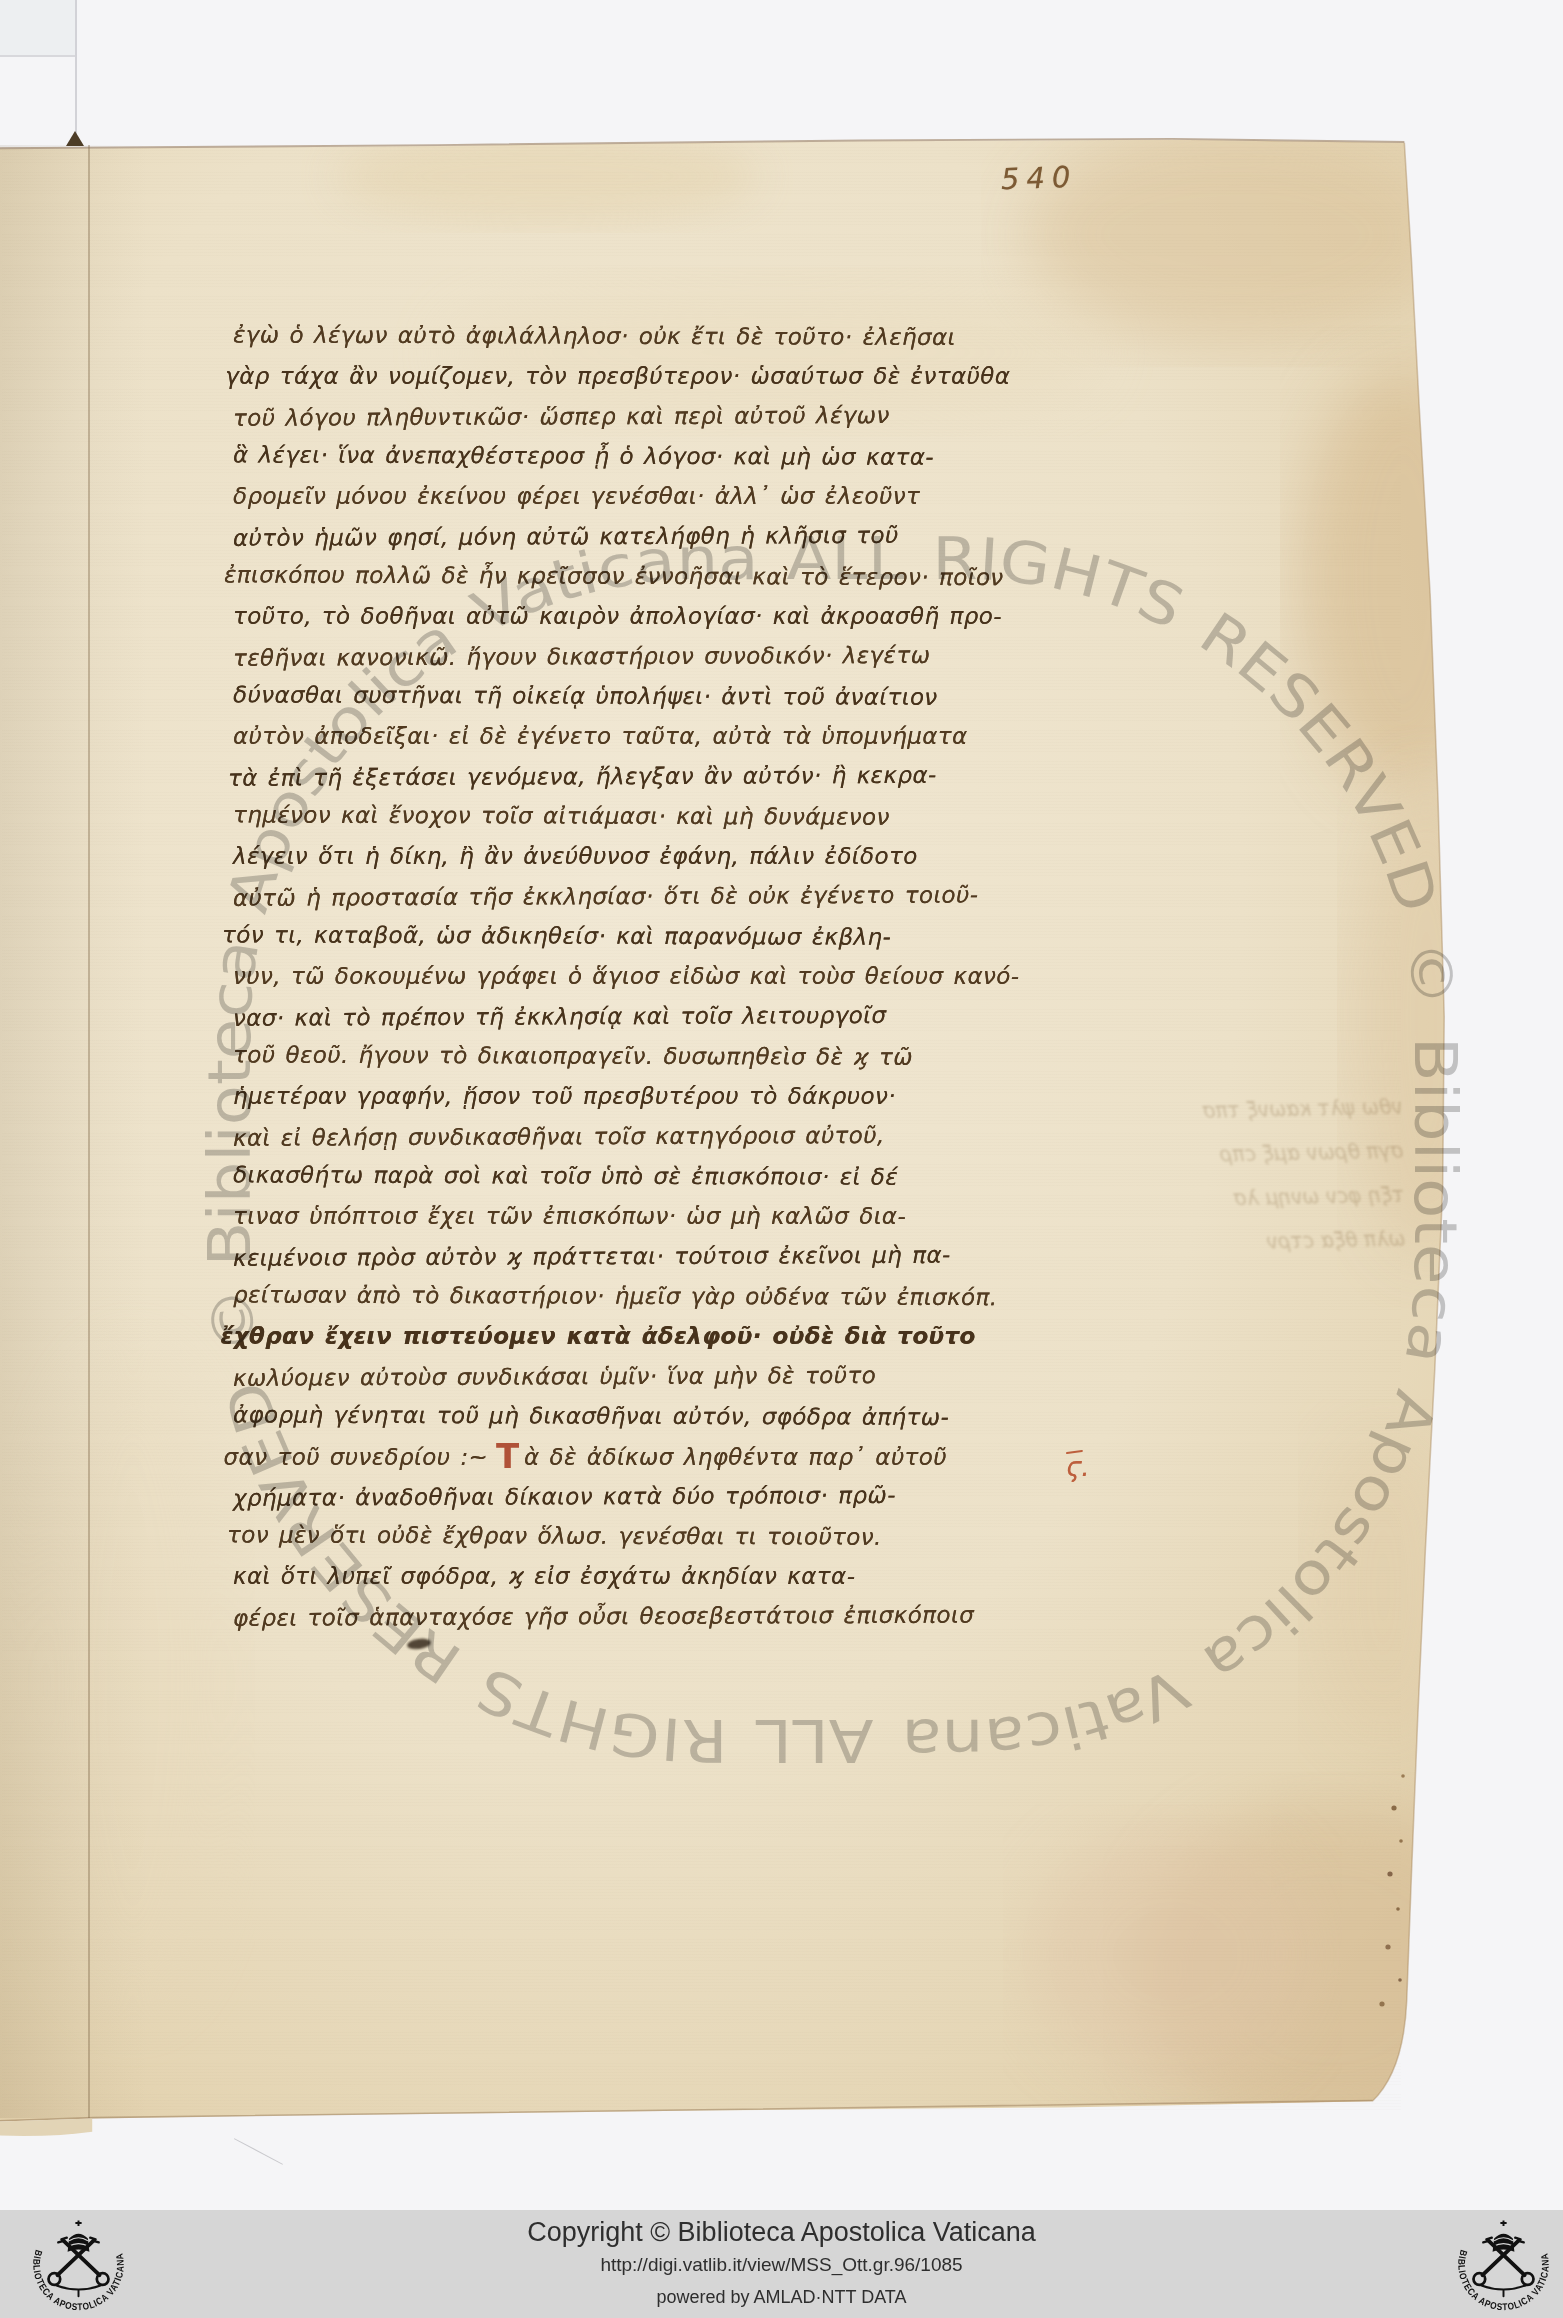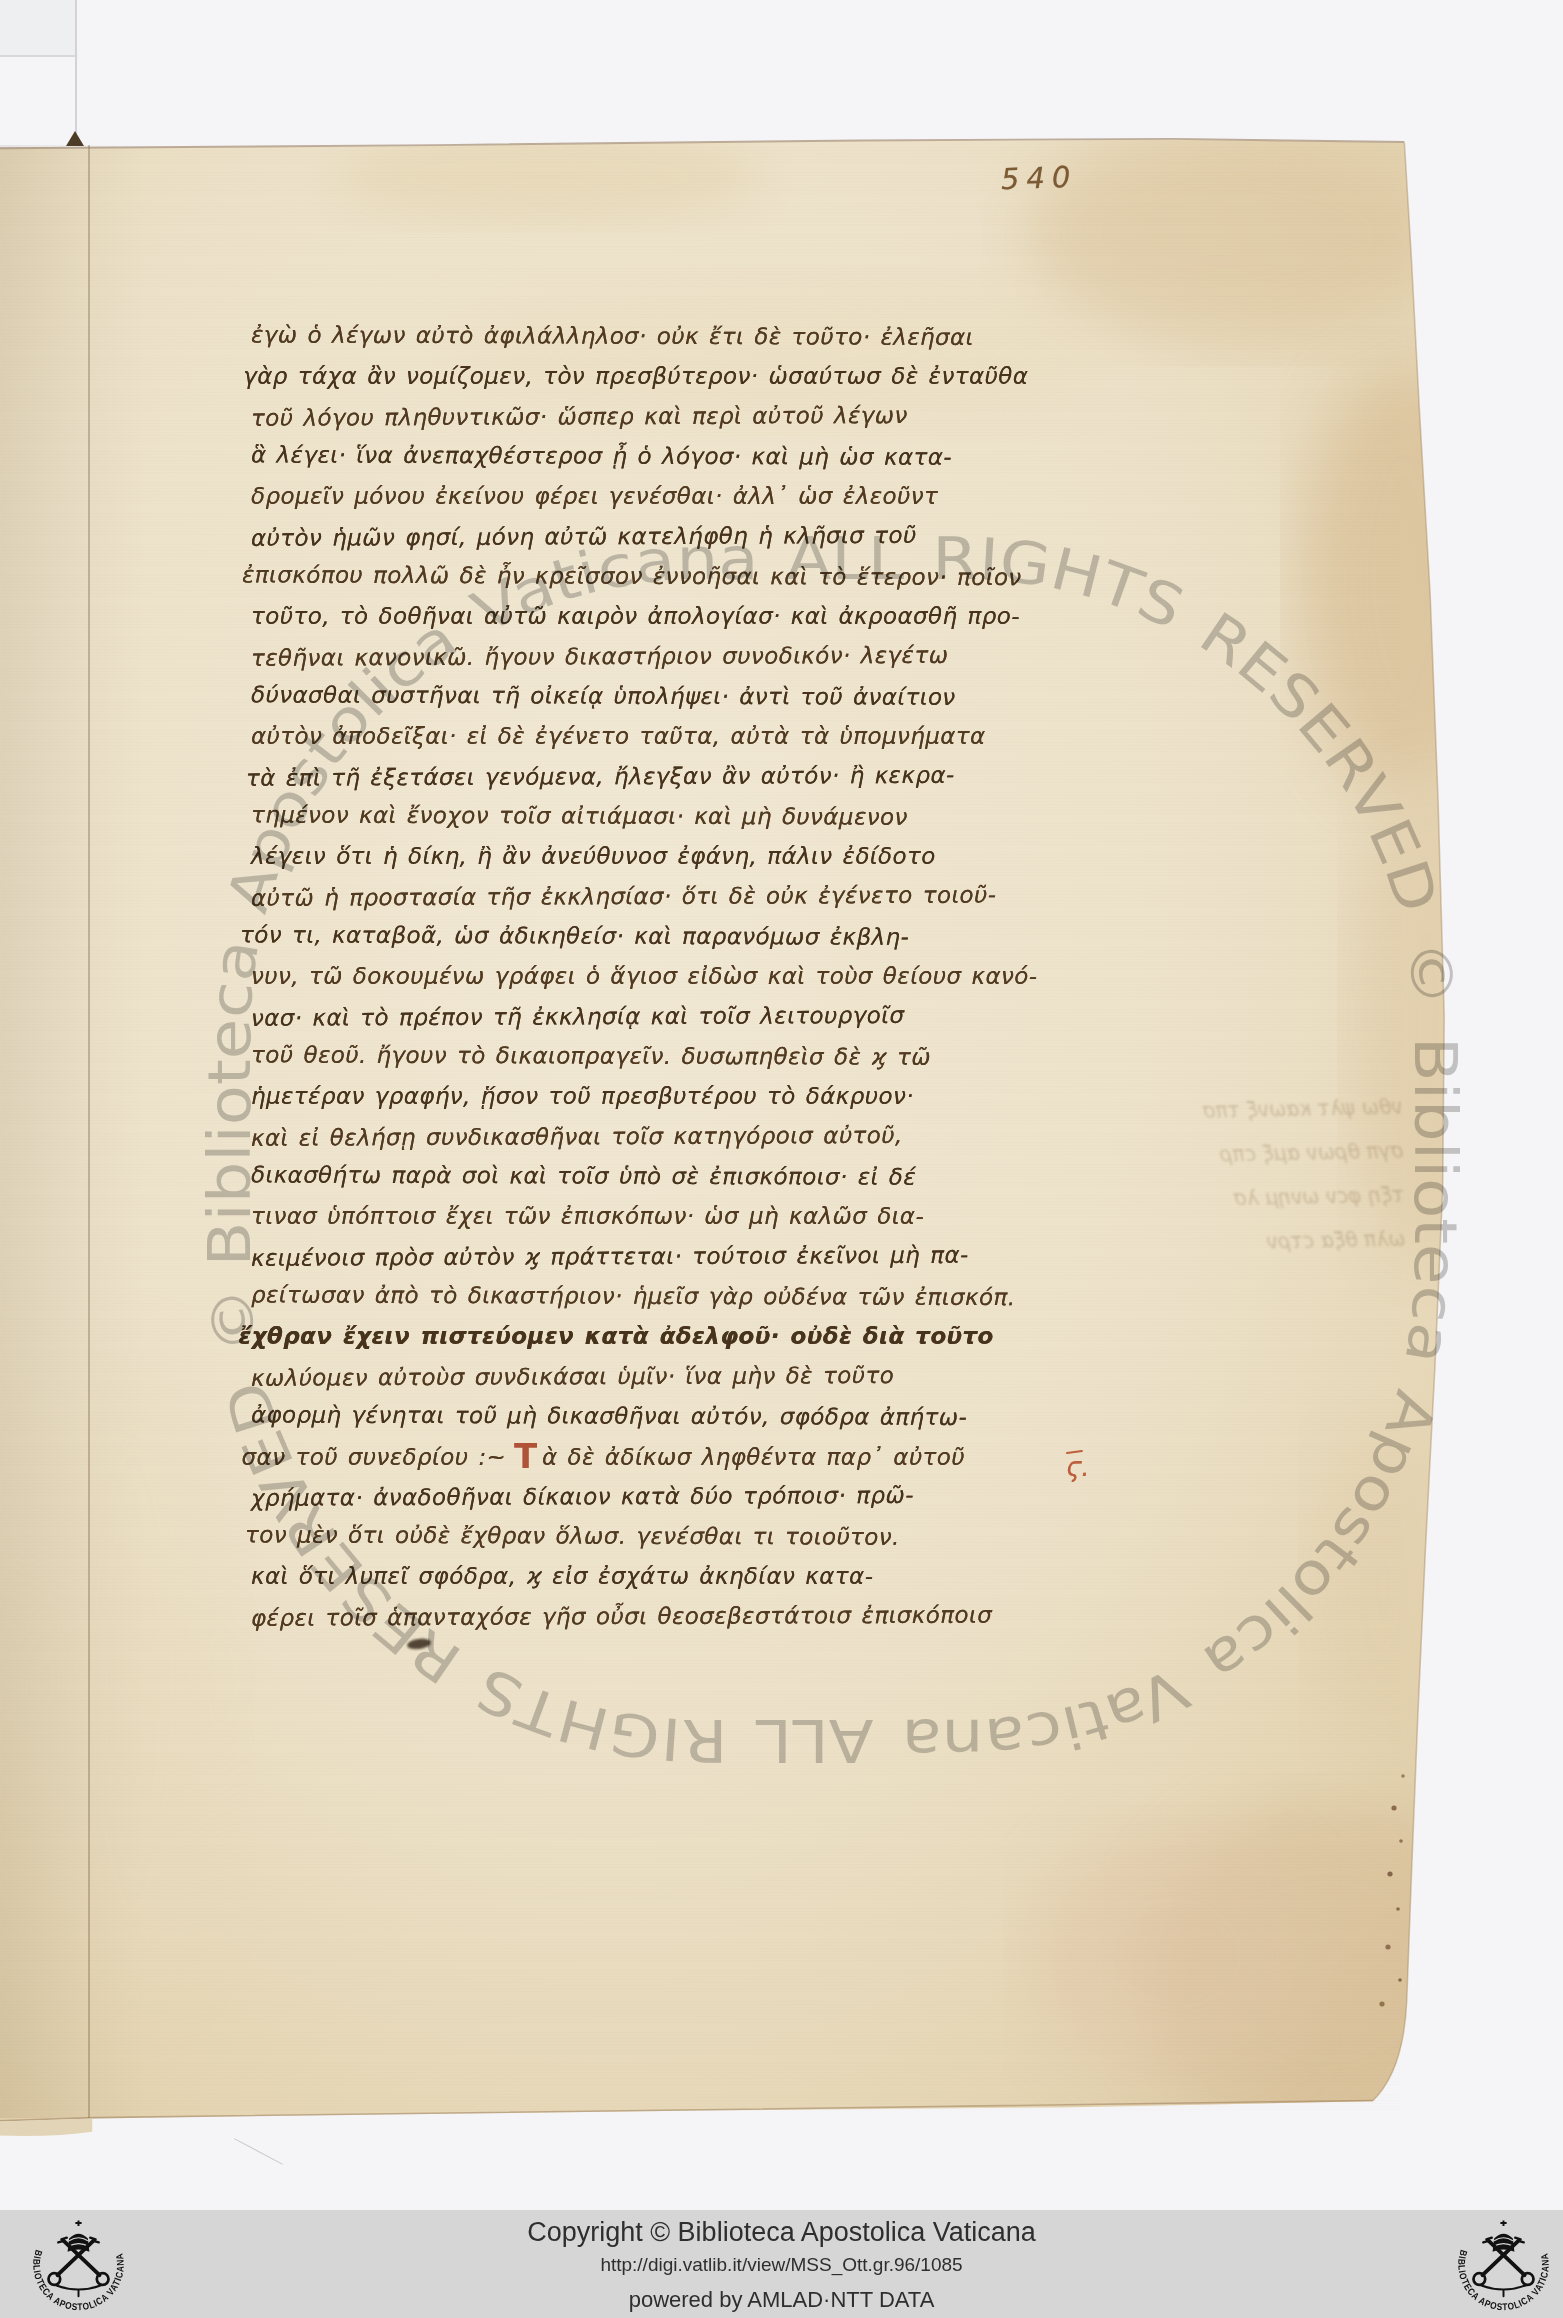--- a/index.html
+++ b/index.html
@@ -22,21 +22,21 @@
   .wormholes{left:0;top:0;width:2.3px;height:2.3px;border-radius:50%;
     box-shadow:1393px 1807px 0 1.6px #8a6b48,1400px 1840px 0 0.8px #93744e,1389px 1873px 0 1.6px #85664a,
     1397px 1908px 0 0.8px #8a6b48,1387px 1946px 0 1.6px #8f7050,1399px 1979px 0 0.8px #85664a,
     1381px 2003px 0 1.6px #93744e,1402px 1775px 0 0.8px #9a7c55;}
   .ink-blot{left:407px;top:1639px;width:23.5px;height:10.2px;background:#2c1f12;border-radius:50%;
     opacity:.8;transform:rotate(-8deg);filter:blur(0.8px);}
   
   .folio{left:1001px;top:161px;font-style:italic;font-size:29px;letter-spacing:7px;
     color:#7c5a34;transform:rotate(-2deg);text-shadow:0 0 0.8px rgba(124,90,52,.6);}
   
-  .textblock{left:251px;top:316px;width:860px;}
+  .textblock{left:233px;top:316px;width:860px;}
   .ms-line{height:40px;line-height:40px;white-space:nowrap;font-style:italic;
     font-size:23px;letter-spacing:0.4px;word-spacing:2.3px;color:#47321b;
     text-shadow:0 0 0.5px rgba(70,50,27,.85);}
   .ms-line:nth-child(odd){color:#513a20;}
   .ms-line:nth-child(3n){transform:rotate(-.25deg);}
   .ms-line:nth-child(3n+1){transform:rotate(.2deg);}
   .ms-line:nth-child(2){margin-left:-7.8px;}
   .ms-line:nth-child(7){margin-left:-9.4px;}
   .ms-line:nth-child(12){margin-left:-4.7px;}
   .ms-line:nth-child(16){margin-left:-11px;}
@@ -54,21 +54,21 @@
     filter:blur(1.3px);opacity:.26;}
   .bleed div{height:44px;line-height:44px;font-size:20.3px;font-style:italic;color:#7a5c33;
     white-space:nowrap;}
   
   .wm{left:0;top:0;mix-blend-mode:multiply;}
   
   .bar{left:0;top:2210px;width:1563px;height:109px;background:#d6d6d6;}
   .bar-text{width:1563px;text-align:center;color:#2e2e2e;font-family:"Liberation Sans",sans-serif;}
   .bar-copyright{top:2217px;font-size:27px;}
   .bar-url{top:2254px;font-size:19px;}
-  .bar-powered{top:2287px;font-size:22px;}
+  .bar-powered{top:2287px;font-size:18px;}
 </style>
 </head>
 <body>
 
 <div class="scan">
 
   <div class="abs bg-sheet-corner"></div>
   <div class="abs bg-seam-v"></div>
   <div class="abs bg-seam-h"></div>
   <div class="abs bg-notch"></div>

